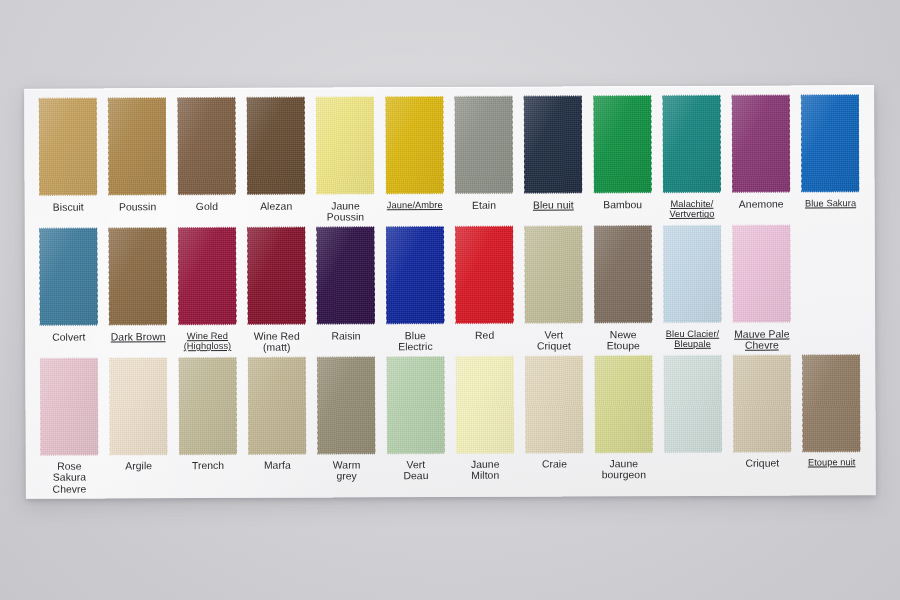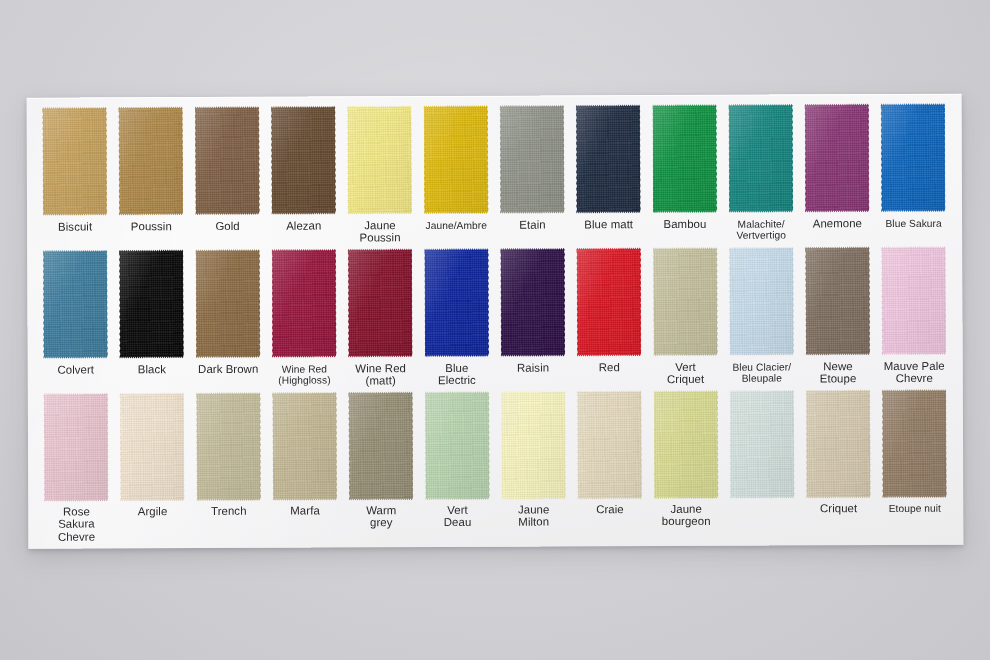--- a/index.html
+++ b/index.html
@@ -135,21 +135,21 @@
     margin-top: 5px;
     width: 72px;
     text-align: center;
     font-size: 10.4px;
     line-height: 11.4px;
     color: #2a2a2c;
     letter-spacing: 0.05px;
     white-space: pre-line;
   }
   .chip-label.tight { font-size: 9.3px; line-height: 10.3px; }
-  .chip-label.wide  { width: 86px; }
+  .chip-label.wide  { width: 86px; text-decoration: underline; }
 
   
   .swatch-row.row-3 .chip-label { margin-top: 4px; }
 </style>
 </head>
 <body>
 
 <div class="backdrop-vignette"></div>
 
 <div class="swatch-card">
@@ -212,21 +212,21 @@
             </div>
           </div>
           <div class="chip-label">Etain</div>
         </div>
         <div class="swatch-cell">
           <div class="chip-wrap">
             <div class="chip" style="background: rgb(29, 42, 64);">
               <div class="chip-texture"></div>
             </div>
           </div>
-          <div class="chip-label wide">Blue matt</div>
+          <div class="chip-label wide">Bleu nuit</div>
         </div>
         <div class="swatch-cell">
           <div class="chip-wrap">
             <div class="chip" style="background: rgb(13, 145, 64);">
               <div class="chip-texture"></div>
             </div>
           </div>
           <div class="chip-label">Bambou</div>
         </div>
         <div class="swatch-cell">
@@ -259,28 +259,20 @@
         <div class="swatch-cell">
           <div class="chip-wrap">
             <div class="chip" style="background: rgb(60, 123, 156);">
               <div class="chip-texture"></div>
             </div>
           </div>
           <div class="chip-label">Colvert</div>
         </div>
         <div class="swatch-cell">
           <div class="chip-wrap">
-            <div class="chip" style="background: rgb(6, 6, 6);">
-              <div class="chip-texture"></div>
-            </div>
-          </div>
-          <div class="chip-label">Black</div>
-        </div>
-        <div class="swatch-cell">
-          <div class="chip-wrap">
             <div class="chip" style="background: rgb(138, 106, 67);">
               <div class="chip-texture"></div>
             </div>
           </div>
           <div class="chip-label wide">Dark Brown</div>
         </div>
         <div class="swatch-cell">
           <div class="chip-wrap">
             <div class="chip" style="background: rgb(150, 20, 60);">
               <div class="chip-texture"></div>
@@ -293,69 +285,69 @@
           <div class="chip-wrap">
             <div class="chip" style="background: rgb(132, 16, 42);">
               <div class="chip-texture"></div>
             </div>
           </div>
           <div class="chip-label">Wine Red
 (matt)</div>
         </div>
         <div class="swatch-cell">
           <div class="chip-wrap">
+            <div class="chip" style="background: rgb(44, 15, 69);">
+              <div class="chip-texture"></div>
+            </div>
+          </div>
+          <div class="chip-label">Raisin</div>
+        </div>
+        <div class="swatch-cell">
+          <div class="chip-wrap">
             <div class="chip" style="background: rgb(11, 35, 156);">
               <div class="chip-texture"></div>
             </div>
           </div>
           <div class="chip-label">Blue
 Electric</div>
         </div>
         <div class="swatch-cell">
           <div class="chip-wrap">
-            <div class="chip" style="background: rgb(44, 15, 69);">
-              <div class="chip-texture"></div>
-            </div>
-          </div>
-          <div class="chip-label">Raisin</div>
-        </div>
-        <div class="swatch-cell">
-          <div class="chip-wrap">
             <div class="chip" style="background: rgb(217, 20, 33);">
               <div class="chip-texture"></div>
             </div>
           </div>
           <div class="chip-label">Red</div>
         </div>
         <div class="swatch-cell">
           <div class="chip-wrap">
             <div class="chip" style="background: rgb(195, 191, 156);">
               <div class="chip-texture"></div>
             </div>
           </div>
           <div class="chip-label">Vert
 Criquet</div>
         </div>
         <div class="swatch-cell">
           <div class="chip-wrap">
+            <div class="chip" style="background: rgb(125, 109, 94);">
+              <div class="chip-texture"></div>
+            </div>
+          </div>
+          <div class="chip-label">Newe
+Etoupe</div>
+        </div>
+        <div class="swatch-cell">
+          <div class="chip-wrap">
             <div class="chip" style="background: rgb(197, 219, 233);">
               <div class="chip-texture"></div>
             </div>
           </div>
           <div class="chip-label tight wide">Bleu Clacier/
 Bleupale</div>
-        </div>
-        <div class="swatch-cell">
-          <div class="chip-wrap">
-            <div class="chip" style="background: rgb(125, 109, 94);">
-              <div class="chip-texture"></div>
-            </div>
-          </div>
-          <div class="chip-label">Newe
-Etoupe</div>
         </div>
         <div class="swatch-cell">
           <div class="chip-wrap">
             <div class="chip" style="background: rgb(238, 196, 221);">
               <div class="chip-texture"></div>
             </div>
           </div>
           <div class="chip-label wide">Mauve Pale
 Chevre</div>
         </div>

